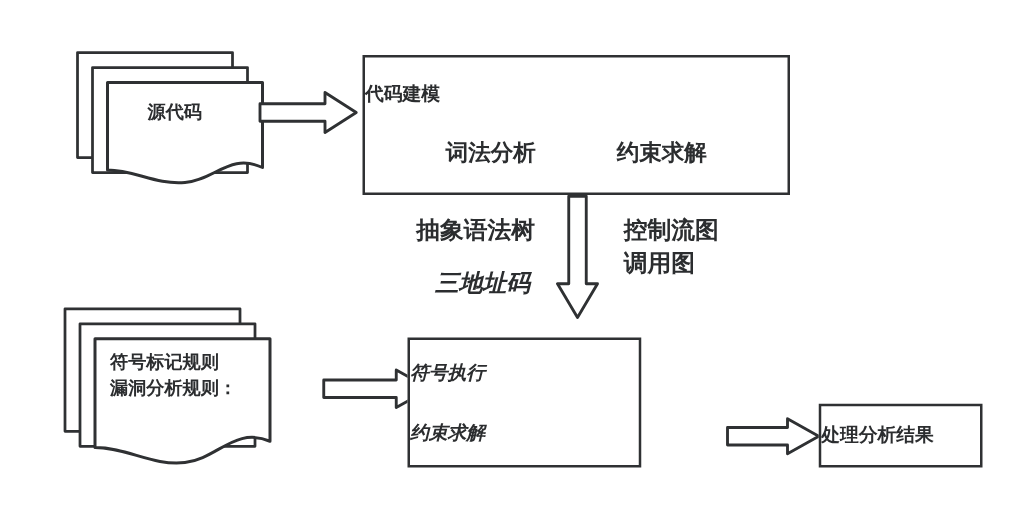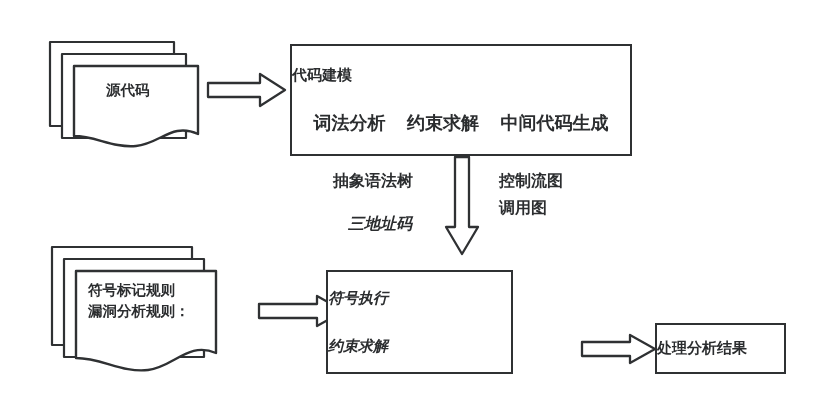--- a/index.html
+++ b/index.html
@@ -52,39 +52,39 @@
     line-height: 1.45;
   }
   .arrow-svg {
     position: absolute;
     display: block;
   }
   .mid-label {
     position: absolute;
     color: #2b2d2f;
     font-weight: bold;
-    font-size: 16px;
+    font-size: 19px;
     white-space: nowrap;
   }
   .row-split {
     display: flex;
     width: 100%;
     justify-content: space-evenly;
     align-items: center;
   }
   .title-row {
     margin-bottom: 26px;
   }
 </style>
 </head>
 <body>
 
 <div id="canvas">
 
-  <div class="doc-stack" style="left:48px; top:40px;">
+  <div class="doc-stack" style="left:60px; top:40px;">
     <svg width="160" height="110" viewBox="0 0 160 110">
 
       <path d="M2,2 L126,2 L126,86 L95,86 L2,86 Z" fill="#ffffff" stroke="#2f3133" stroke-width="2.2" stroke-linejoin="round"></path>
 
       <path d="M14,14 L138,14 L138,98 L107,98 L14,98 Z" fill="#ffffff" stroke="#2f3133" stroke-width="2.2" stroke-linejoin="round"></path>
 
       <path d="M26,26 L150,26 L150,94
                C124,82 112,104 88,106
                C64,108 48,96 26,96 Z" fill="#ffffff" stroke="#2f3133" stroke-width="2.4" stroke-linejoin="round"></path>
     </svg>
@@ -93,21 +93,20 @@
 
   <svg class="arrow-svg" style="left:206px; top:72px;" width="82" height="36" viewBox="0 0 82 36">
     <path d="M2,11 L54,11 L54,2 L79,18 L54,34 L54,25 L2,25 Z" fill="#ffffff" stroke="#2f3133" stroke-width="2.3" stroke-linejoin="round"></path>
   </svg>
 
   <div class="node rect-box" style="left:290px; top:44px; width:342px; height:112px;">
     <div class="lbl t15 title-row">代码建模</div>
     <div class="row-split">
       <span class="lbl t145">词法分析</span>
       <span class="lbl t145">约束求解</span>
-      <span class="lbl t145">中间代码生成</span>
     </div>
   </div>
 
   <svg class="arrow-svg" style="left:444px; top:155px;" width="36" height="102" viewBox="0 0 36 102">
     <path d="M11,2 L25,2 L25,72 L34,72 L18,99 L2,72 L11,72 Z" fill="#ffffff" stroke="#2f3133" stroke-width="2.3" stroke-linejoin="round"></path>
   </svg>
 
   <div class="mid-label" style="left:333px; top:171px;">抽象语法树</div>
 
   <div class="mid-label" style="left:499px; top:171px;">控制流图</div>

